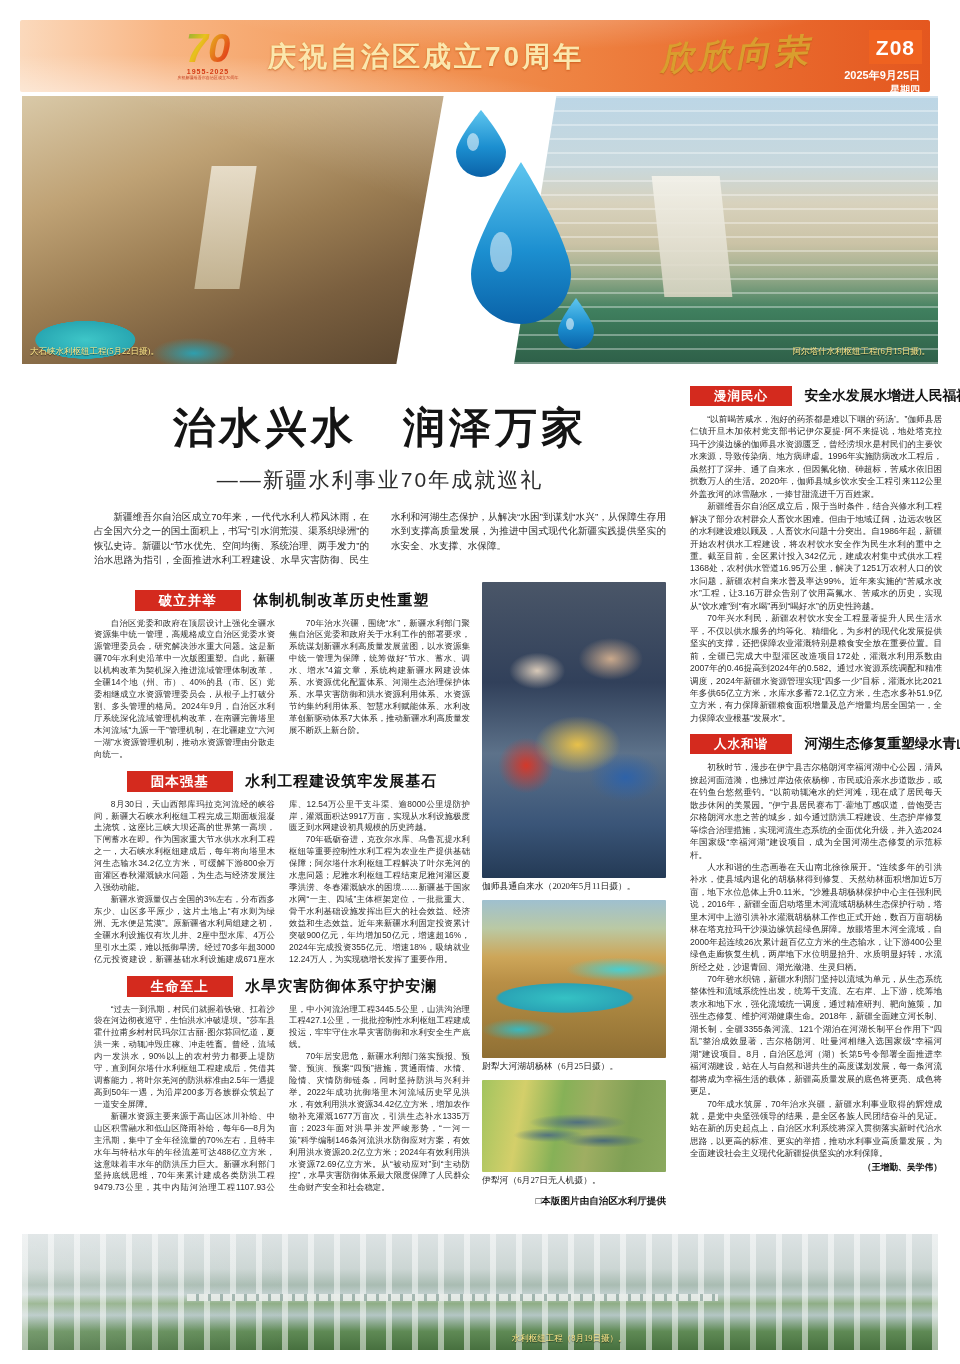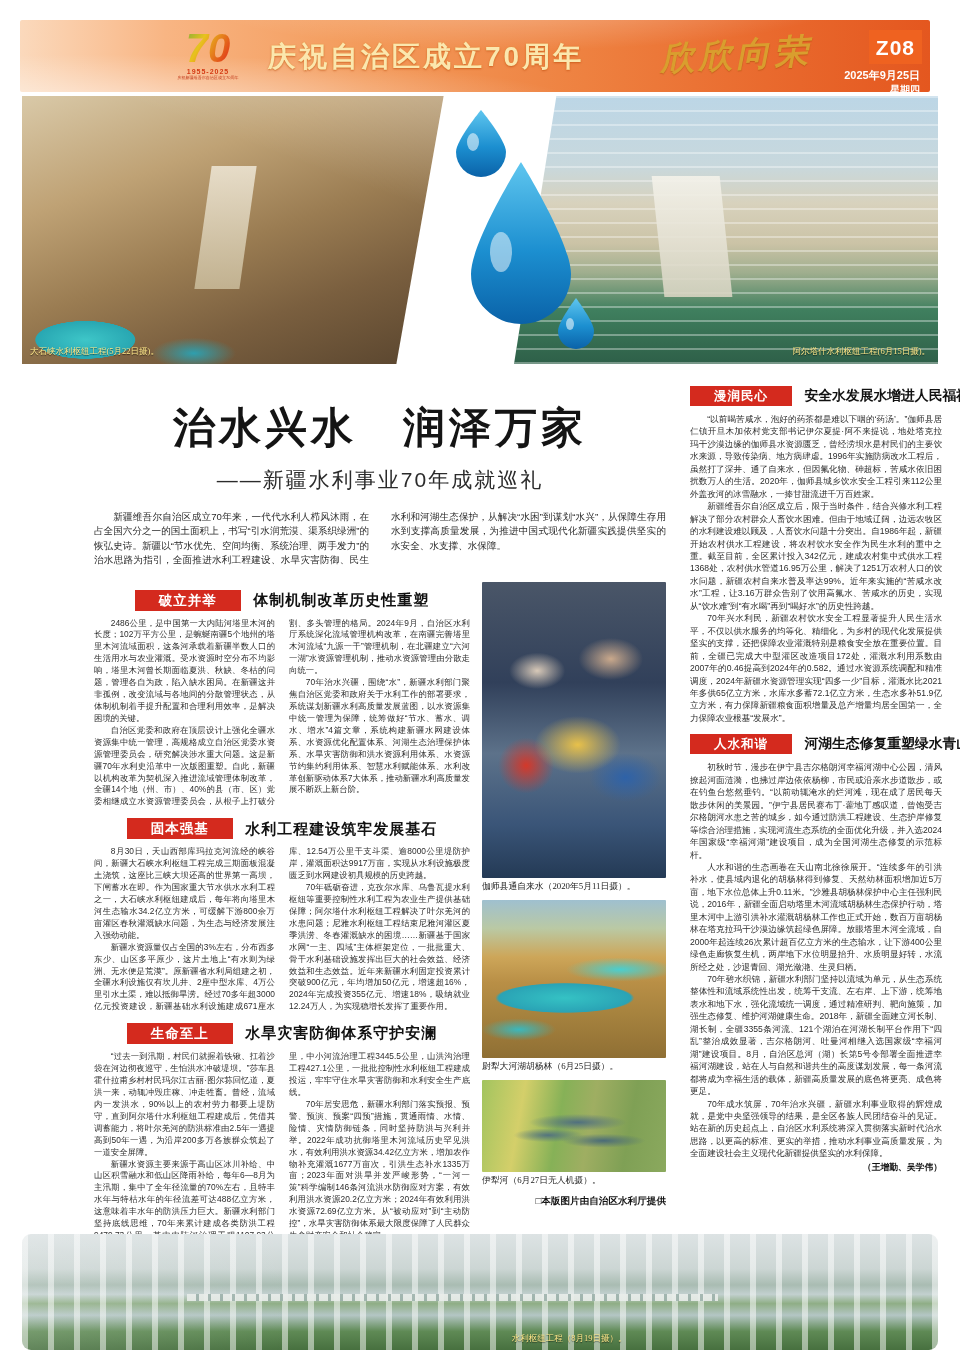--- a/index.html
+++ b/index.html
@@ -116,21 +116,21 @@
   .right-col .sec-title { font-size:13.8px; letter-spacing:0; }
   .rc-body { font-size:8.6px; line-height:1.45; text-align:justify; color:#2d2d2d; margin-top:6px; }
   .rc-body p { text-indent:2em; }
   .byline { font-weight:bold; text-align:right; font-size:8.8px; color:#111; margin-top:2px; }
 
   
   .bottom-photo { position:absolute; left:22px; top:1234px; width:916px; height:116px; overflow:hidden;
     background:
       linear-gradient(90deg, rgba(255,255,255,.15), rgba(255,255,255,0) 30%),
       repeating-linear-gradient(90deg, rgba(255,255,255,.5) 0 6px, rgba(0,0,0,0) 6px 26px),
-      linear-gradient(180deg,#dde3e4 0%,#ccd6d4 30%,#a9bcb2 44%,#c2d0cf 52%,#8fae86 60%,#b4c6c4 70%,#5f8a55 84%,#47703f 100%); border-radius: 9px; }
+      linear-gradient(180deg,#dde3e4 0%,#ccd6d4 30%,#a9bcb2 44%,#c2d0cf 52%,#8fae86 60%,#b4c6c4 70%,#5f8a55 84%,#47703f 100%); }
   .bottom-photo .weir { position:absolute; left:18%; top:52%; width:58%; height:7px;
     background:repeating-linear-gradient(90deg,#e9edea 0 9px,#9fb3ad 9px 12px); opacity:.9; }
   .bottom-cap { position:absolute; right:34%; bottom:5px; font-size:8.5px; color:#ffe88a;
     font-family:"Liberation Serif", serif; text-shadow:0 1px 1px rgba(0,0,0,.6); }
 </style>
 </head>
 <body>
 
 <div class="page">
 
@@ -196,21 +196,20 @@
 
       <div class="body-wrap">
         <div class="text-area">
 
           <div class="sec">
             <div class="sec-head">
               <span class="badge">破立并举</span>
               <span class="sec-title">体制机制改革历史性重塑</span>
             </div>
             <div class="sec-body">
-              <p>2486公里，是中国第一大内陆河塔里木河的长度；102万平方公里，是蜿蜒南疆5个地州的塔里木河流域面积，这条河承载着新疆半数人口的生活用水与农业灌溉。受水资源时空分布不均影响，塔里木河曾长期面临夏洪、秋缺、冬枯的问题，管理各自为政，陷入缺水困局。在新疆这并非孤例，改变流域与各地间的分散管理状态，从体制机制着手提升配置和合理利用效率，是解决困境的关键。</p>
               <p>自治区党委和政府在顶层设计上强化全疆水资源集中统一管理，高规格成立自治区党委水资源管理委员会，研究解决涉水重大问题。这是新疆70年水利史沿革中一次版图重塑。自此，新疆以机构改革为契机深入推进流域管理体制改革，全疆14个地（州、市）、40%的县（市、区）党委相继成立水资源管理委员会，从根子上打破分割、多头管理的格局。2024年9月，自治区水利厅系统深化流域管理机构改革，在南疆完善塔里木河流域“九源一干”管理机制，在北疆建立“六河一湖”水资源管理机制，推动水资源管理由分散走向统一。</p>
               <p>70年治水兴疆，围绕“水”，新疆水利部门聚焦自治区党委和政府关于水利工作的部署要求，系统谋划新疆水利高质量发展蓝图，以水资源集中统一管理为保障，统筹做好“节水、蓄水、调水、增水”4篇文章，系统构建新疆水网建设体系、水资源优化配置体系、河湖生态治理保护体系、水旱灾害防御和洪水资源利用体系、水资源节约集约利用体系、智慧水利赋能体系、水利改革创新驱动体系7大体系，推动新疆水利高质量发展不断跃上新台阶。</p>
             </div>
           </div>
 
           <div class="sec">
             <div class="sec-head">
               <span class="badge">固本强基</span>
               <span class="sec-title">水利工程建设筑牢发展基石</span>
             </div>

